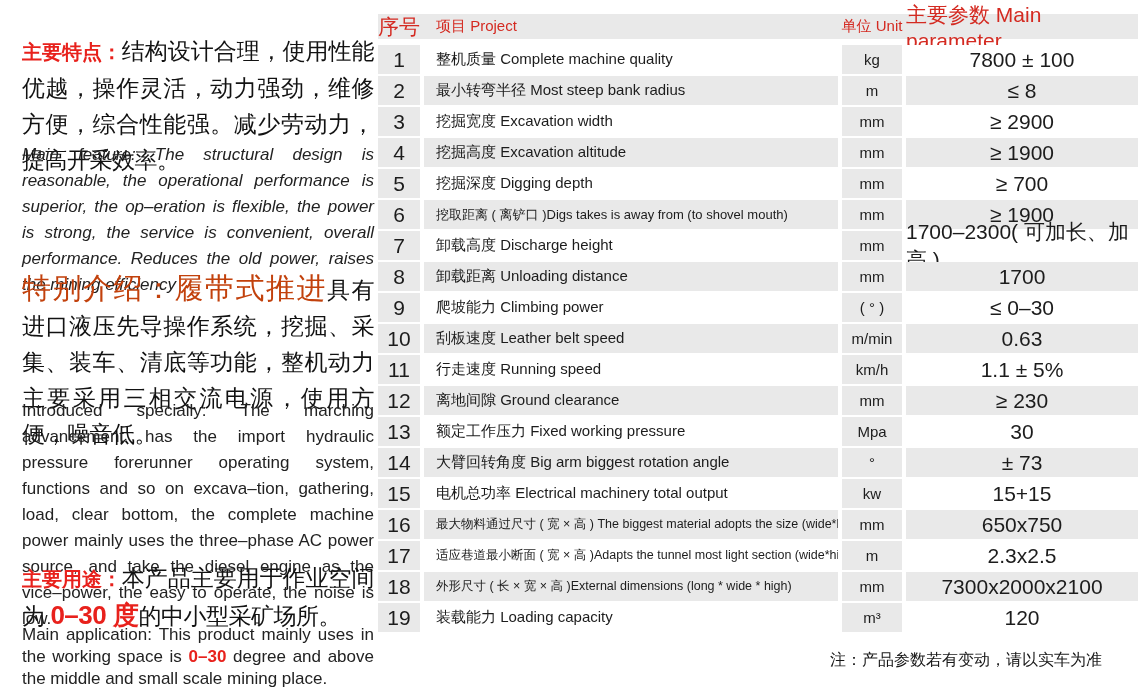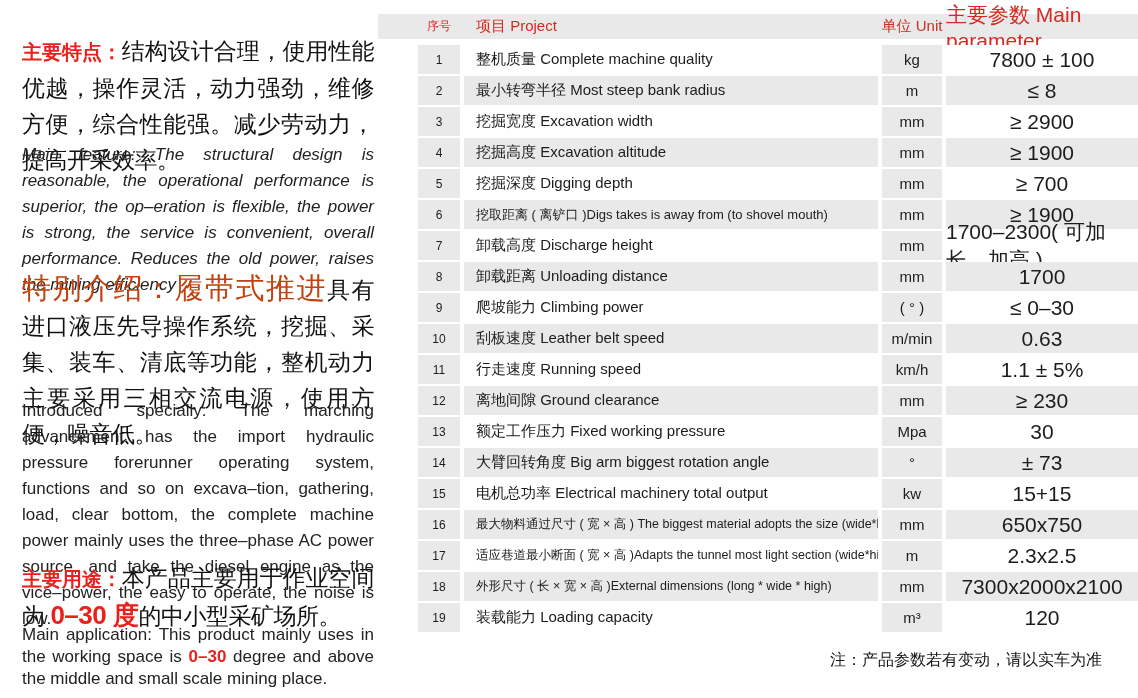--- a/index.html
+++ b/index.html
@@ -25,21 +25,21 @@
   #p5{top:537px;}
   #p6{top:607px;}
 
   
   .spec-table{position:absolute;left:378px;top:14px;width:760px;}
   .t-head{display:flex;align-items:center;height:25px;background:#e9e9e9;
           color:#d42a21;font-size:15px;font-weight:500;}
   .t-rows{margin-top:6px;}
   .t-row{display:flex;height:29px;margin-bottom:2px;}
   .c-no{width:42px;display:flex;align-items:center;justify-content:center;
-        background:#e9e9e9;font-size:12px;flex:none;margin-left:40px;}
+        background:#e9e9e9;font-size:21px;flex:none;}
   .c-gap{width:4px;flex:none;}
   .c-project{width:414px;display:flex;align-items:center;padding-left:12px;
              box-sizing:border-box;background:#ffffff;font-size:15px;flex:none;
              white-space:nowrap;overflow:hidden;}
   .c-unit{width:60px;display:flex;align-items:center;justify-content:center;
           background:#e9e9e9;font-size:15px;flex:none;}
   .c-param{flex:1;display:flex;align-items:center;justify-content:center;
            background:#ffffff;font-size:21px;}
   .t-row:nth-child(even) .c-project,
   .t-row:nth-child(even) .c-param{background:#e9e9e9;}

